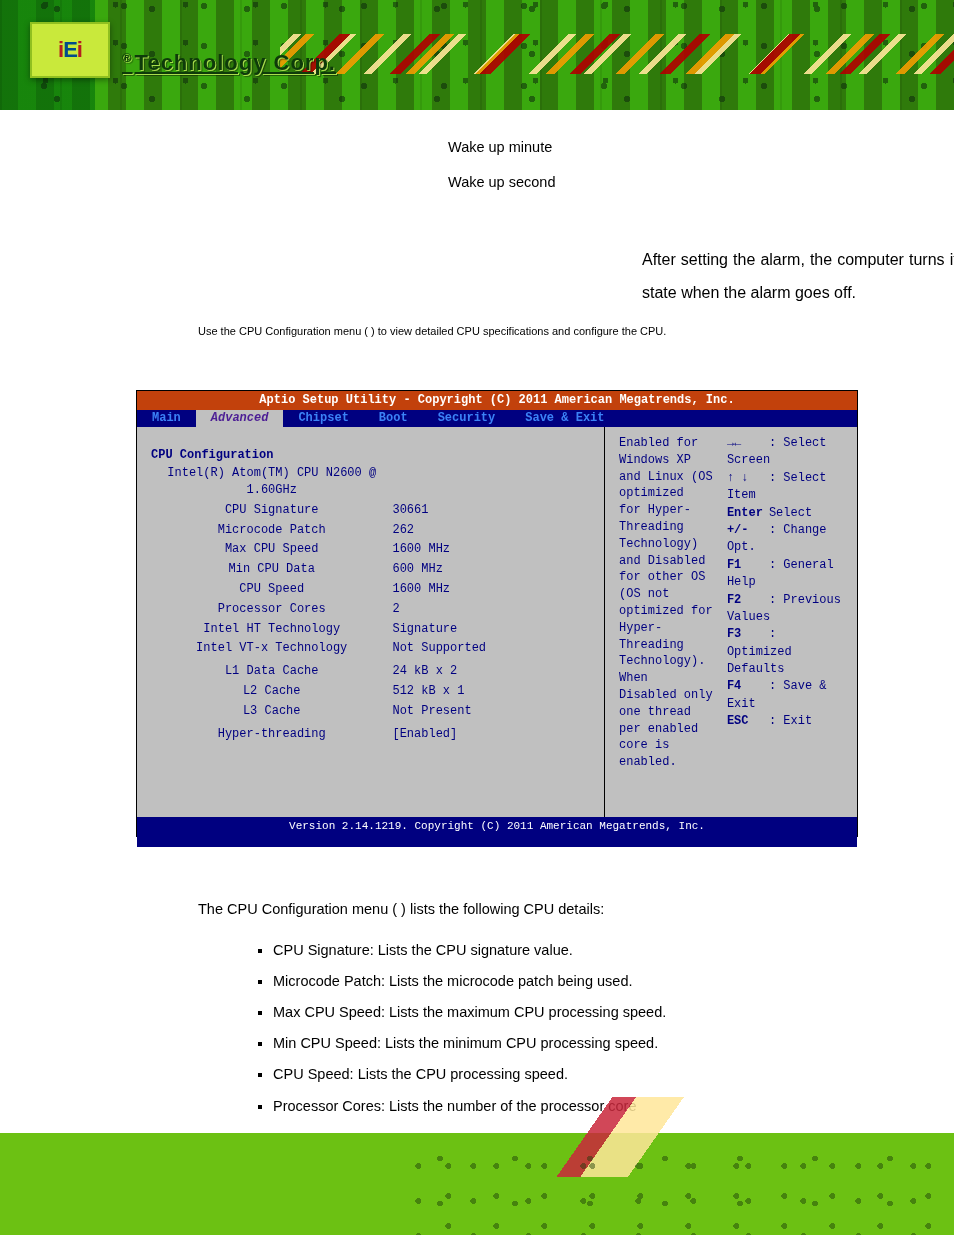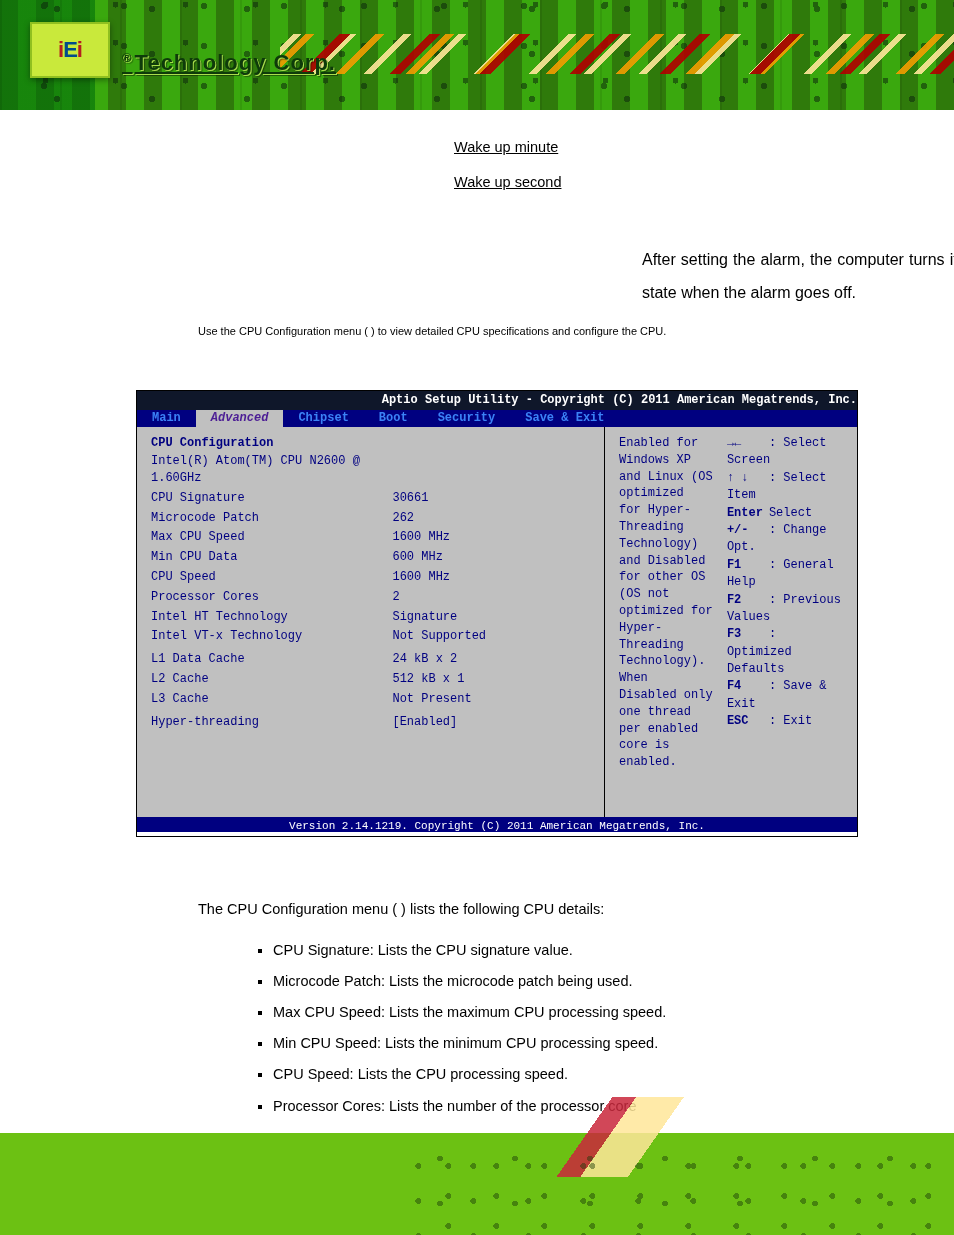--- a/index.html
+++ b/index.html
@@ -64,45 +64,44 @@
     font-size: 22px;
     text-shadow: 1px 1px 0 #a8de4c, 2px 2px 1px rgba(0,0,0,.4);
     letter-spacing: 1px;
     text-decoration: underline;
   }
   .logo-text .reg { font-size: 13px; vertical-align: super; margin-right: 2px; }
 
   
   .page-content {
     position: absolute;
-    left: 204px; right: 80px;
+    left: 198px; right: 80px;
     top: 130px;
     font-size: 14.5px;
     line-height: 2.2;
     color: #000;
-    text-decoration: underline;
   }
   .indented-list { margin-left: 250px; line-height: 2.4; }
   .after-alarm { margin-left: 198px; margin-top: 46px; text-align: justify; line-height: 2.05; width: 480px; }
 
   
   .bios-wrap {
     position: absolute;
     left: 136px; top: 390px;
     width: 722px; height: 447px;
     border: 1px solid #000;
     font-family: "Courier New", monospace;
     font-size: 12px;
     line-height: 1.4;
   }
   .bios-titlebar {
     height: 19px;
-    background: #0f172a;
+    background: #c2410c;
     color: #fff;
-    text-align: right;
+    text-align: center;
     font-weight: bold;
     font-size: 12px;
     line-height: 19px;
   }
   .bios-menubar {
     height: 17px;
     background: #000080;
     display: flex;
     font-size: 12px;
     font-weight: bold;
@@ -118,43 +117,43 @@
     font-style: italic;
   }
   .bios-body {
     display: flex;
     height: calc(100% - 19px - 17px - 19px);
     background: #c0c0c0;
     color: #000080;
   }
   .bios-left {
     flex: 1 1 65%;
-    padding: 8px 14px;
+    padding: 20px 14px;
     border-right: 1px solid #000;
   }
   .bios-right {
     flex: 0 0 35%;
     padding: 8px 14px;
     display: flex;
     flex-direction: row;
   }
   .bios-left table { border-collapse: collapse; width: 100%; }
   .bios-left td { padding: 1.5px 0; }
-  .bios-left td.k { width: 55%; }
+  .bios-left td.k { width: 55%; text-align: center; }
   .bios-left td.v { width: 45%; }
   .bios-help-top { font-weight: normal; min-height: 52%; }
   .bios-help-keys .arrow {
     color: #000080;
     font-weight: bold;
     display: inline-block;
     width: 42px;
   }
   .bios-help-keys div { line-height: 1.45; }
   .bios-footer {
-    height: 15px;
+    height: 30px;
     background: #000080;
     color: #fff;
     text-align: center;
     font-size: 11px;
     line-height: 19px;
   }
   .heading-section {
     font-weight: bold;
   }
 

